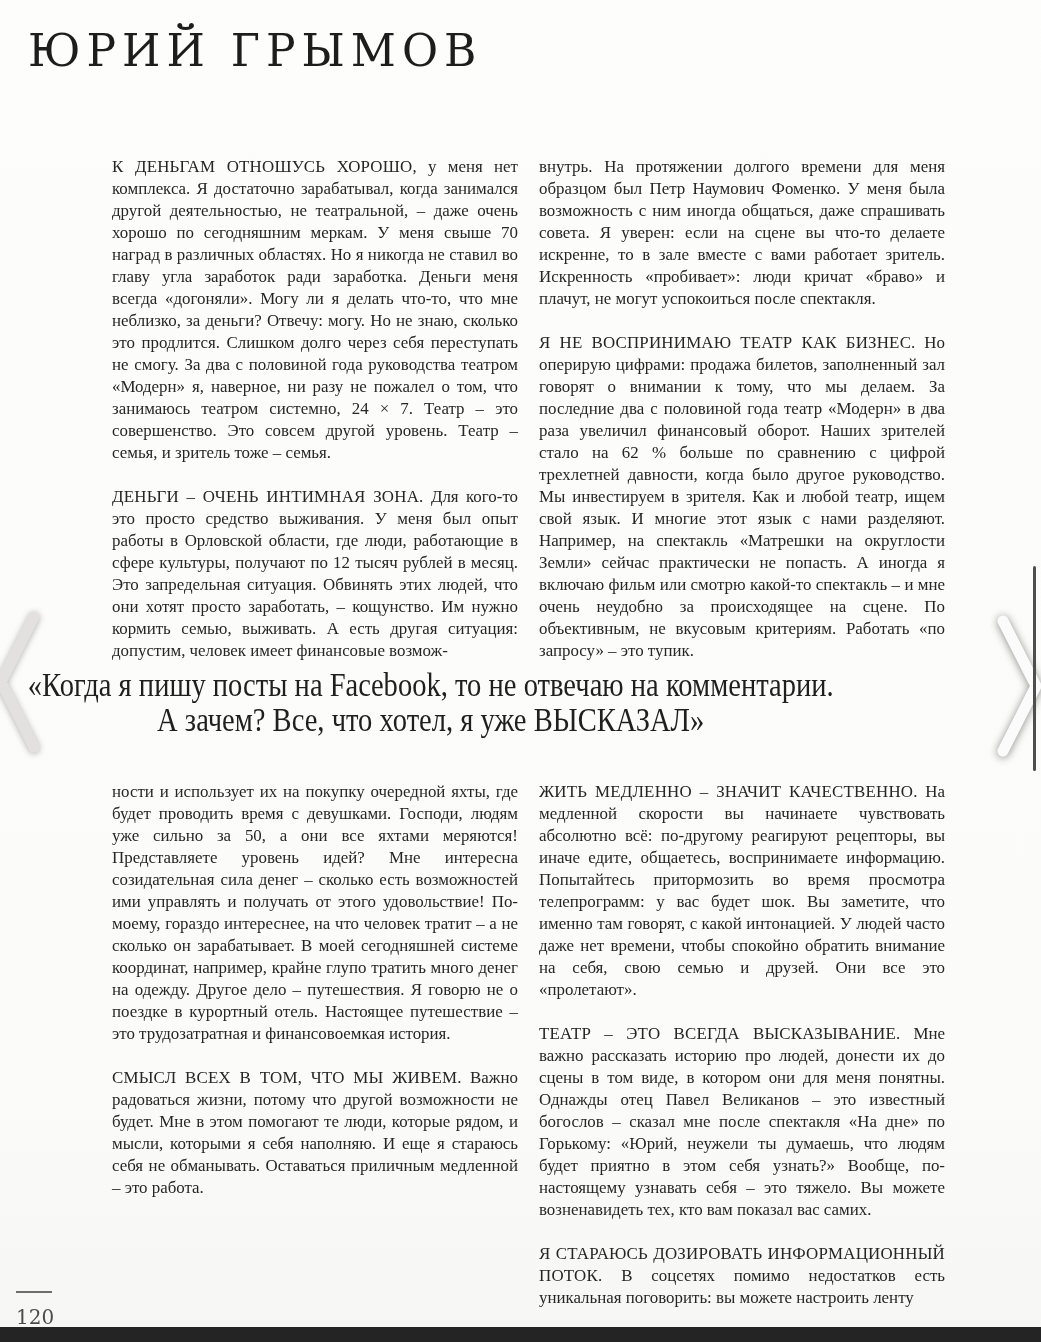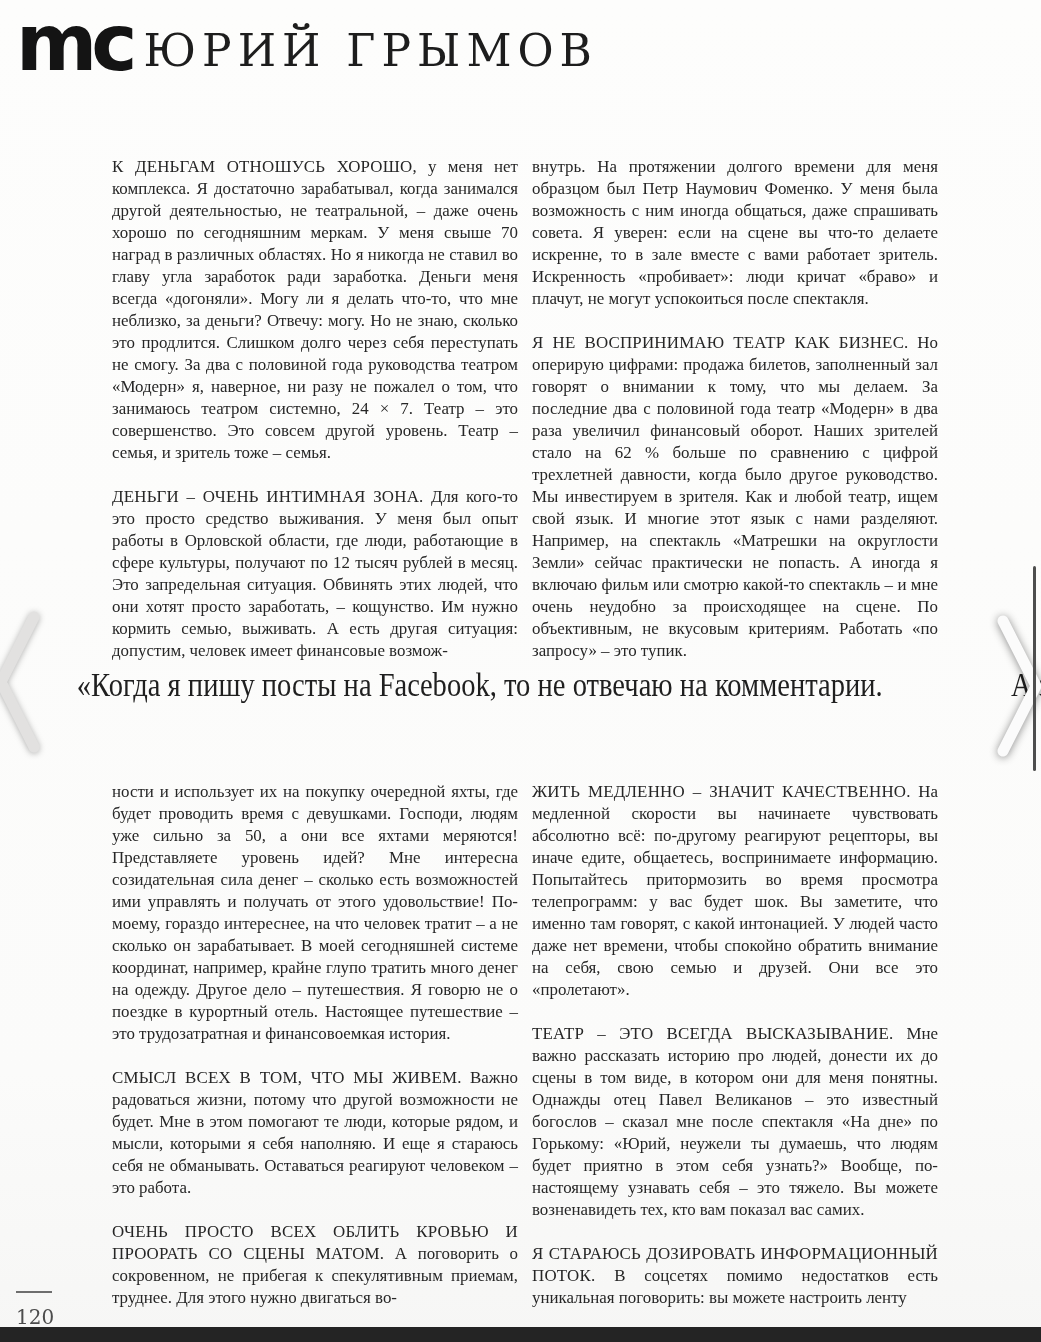--- a/index.html
+++ b/index.html
@@ -34,35 +34,36 @@
     margin-top: 21px;
     font-weight: 400;
   }
 
   
   .cols {
     position: absolute;
     left: 112px;
     width: 837px;
     display: flex;
-    gap: 14px;
+    gap: 21px;
   }
   .cols-top { top: 156px; }
   .cols-bottom { top: 781px; }
   .col { width: 406px; font-size: 16.9px; line-height: 22px; text-align: justify; }
   .col p { margin: 0 0 22px 0; }
   .lead { letter-spacing: 0.2px; }
 
   
   .quote {
     position: absolute;
     top: 667px;
     left: 0;
     width: 862px;
     display: flex;
+    flex-direction: column;
     align-items: center;
     color: #1f1f1f;
   }
   .quote-line {
     white-space: nowrap;
     font-family: "Liberation Serif", serif;
     font-size: 34px;
     line-height: 35px;
     font-weight: 400;
     transform: scaleX(0.84);
@@ -115,21 +116,20 @@
     height: 15px;
     background: #242424;
   }
 </style>
 </head>
 <body>
 
 <div class="page">
 
   <div class="header">
-    <div class="logo">mc</div>
     <div class="title">ЮРИЙ ГРЫМОВ</div>
   </div>
 
   <div class="cols cols-top">
     <div class="col">
       <p><span class="lead">К ДЕНЬГАМ ОТНОШУСЬ ХОРОШО,</span><span> у меня нет комплекса. Я достаточно зарабатывал, когда занимался другой деятельностью, не театральной, – даже очень хорошо по сегодняшним меркам. У меня свыше 70 наград в различных областях. Но я никогда не ставил во главу угла заработок ради заработка. Деньги меня всегда «догоняли». Могу ли я делать что-то, что мне неблизко, за деньги? Отвечу: могу. Но не знаю, сколько это продлится. Слишком долго через себя переступать не смогу. За два с половиной года руководства театром «Модерн» я, наверное, ни разу не пожалел о том, что занимаюсь театром системно, 24 × 7. Театр – это совершенство. Это совсем другой уровень. Театр – семья, и зритель тоже – семья.</span></p>
       <p><span class="lead">ДЕНЬГИ – ОЧЕНЬ ИНТИМНАЯ ЗОНА.</span><span> Для кого-то это просто средство выживания. У меня был опыт работы в Орловской области, где люди, работающие в сфере культуры, получают по 12 тысяч рублей в месяц. Это запредельная ситуация. Обвинять этих людей, что они хотят просто заработать, – кощунство. Им нужно кормить семью, выживать. А есть другая ситуация: допустим, человек имеет финансовые возмож-</span></p>
     </div>
     <div class="col">
       <p><span class="lead"></span><span>внутрь. На протяжении долгого времени для меня образцом был Петр Наумович Фоменко. У меня была возможность с ним иногда общаться, даже спрашивать совета. Я уверен: если на сцене вы что-то делаете искренне, то в зале вместе с вами работает зритель. Искренность «пробивает»: люди кричат «браво» и плачут, не могут успокоиться после спектакля.</span></p>
@@ -138,22 +138,21 @@
   </div>
 
   <div class="quote">
     <div class="quote-line">«Когда я пишу посты на Facebook, то не отвечаю на комментарии.</div>
     <div class="quote-line">А зачем? Все, что хотел, я уже ВЫСКАЗАЛ»</div>
   </div>
 
   <div class="cols cols-bottom">
     <div class="col">
       <p><span class="lead"></span><span>ности и использует их на покупку очередной яхты, где будет проводить время с девушками. Господи, людям уже сильно за 50, а они все яхтами меряются! Представляете уровень идей? Мне интересна созидательная сила денег – сколько есть возможностей ими управлять и получать от этого удовольствие! По-моему, гораздо интереснее, на что человек тратит – а не сколько он зарабатывает. В моей сегодняшней системе координат, например, крайне глупо тратить много денег на одежду. Другое дело – путешествия. Я говорю не о поездке в курортный отель. Настоящее путешествие – это трудозатратная и финансовоемкая история.</span></p>
-      <p><span class="lead">СМЫСЛ ВСЕХ В ТОМ, ЧТО МЫ ЖИВЕМ.</span><span> Важно радоваться жизни, потому что другой возможности не будет. Мне в этом помогают те люди, которые рядом, и мысли, которыми я себя наполняю. И еще я стараюсь себя не обманывать. Оставаться реагируют человеком – это работа.</span></p>
-      <p><span class="lead">ОЧЕНЬ ПРОСТО ВСЕХ ОБЛИТЬ КРОВЬЮ И ПРООРАТЬ СО СЦЕНЫ МАТОМ.</span><span> А поговорить о сокровенном, не прибегая к спекулятивным приемам, труднее. Для этого нужно двигаться во-</span></p>
+      <p><span class="lead">СМЫСЛ ВСЕХ В ТОМ, ЧТО МЫ ЖИВЕМ.</span><span> Важно радоваться жизни, потому что другой возможности не будет. Мне в этом помогают те люди, которые рядом, и мысли, которыми я себя наполняю. И еще я стараюсь себя не обманывать. Оставаться приличным медленной – это работа.</span></p>
     </div>
     <div class="col">
       <p><span class="lead">ЖИТЬ МЕДЛЕННО – ЗНАЧИТ КАЧЕСТВЕННО.</span><span> На медленной скорости вы начинаете чувствовать абсолютно всё: по-другому реагируют рецепторы, вы иначе едите, общаетесь, воспринимаете информацию. Попытайтесь притормозить во время просмотра телепрограмм: у вас будет шок. Вы заметите, что именно там говорят, с какой интонацией. У людей часто даже нет времени, чтобы спокойно обратить внимание на себя, свою семью и друзей. Они все это «пролетают».</span></p>
       <p><span class="lead">ТЕАТР – ЭТО ВСЕГДА ВЫСКАЗЫВАНИЕ.</span><span> Мне важно рассказать историю про людей, донести их до сцены в том виде, в котором они для меня понятны. Однажды отец Павел Великанов – это известный богослов – сказал мне после спектакля «На дне» по Горькому: «Юрий, неужели ты думаешь, что людям будет приятно в этом себя узнать?» Вообще, по-настоящему узнавать себя – это тяжело. Вы можете возненавидеть тех, кто вам показал вас самих.</span></p>
       <p><span class="lead">Я СТАРАЮСЬ ДОЗИРОВАТЬ ИНФОРМАЦИОННЫЙ ПОТОК.</span><span> В соцсетях помимо недостатков есть уникальная поговорить: вы можете настроить ленту</span></p>
     </div>
   </div>
 
   <div class="nav-prev">
     <span>

